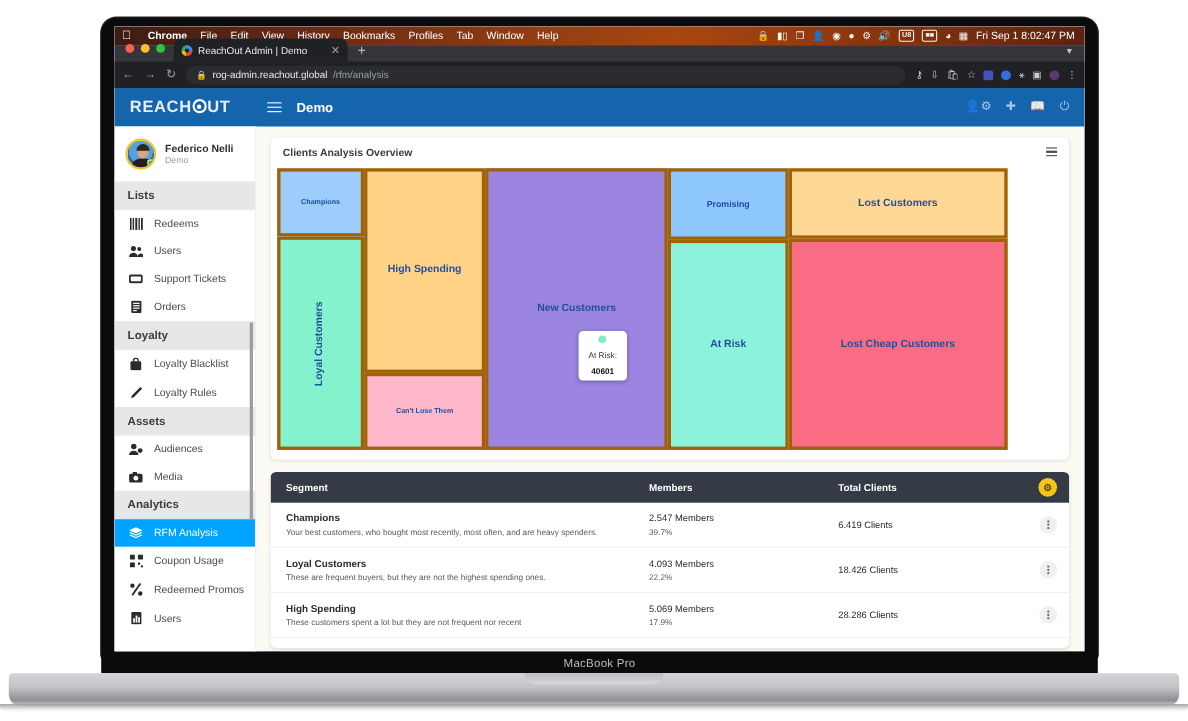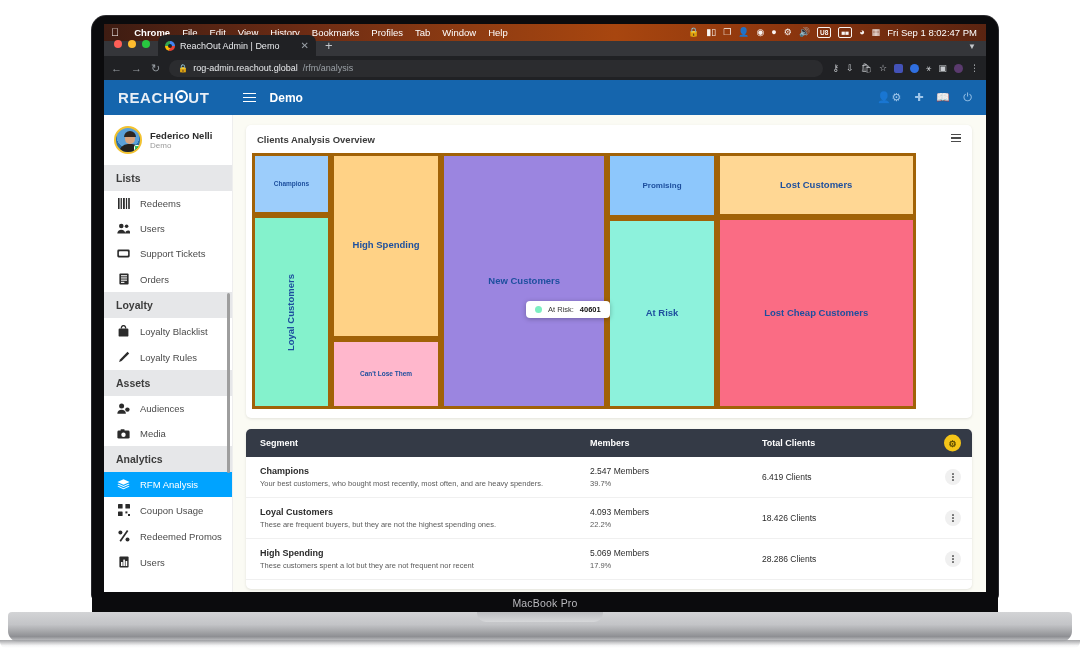--- a/index.html
+++ b/index.html
@@ -165,21 +165,21 @@
   #chart-menu i { display:block; width: 10px; height: 1.3px; background: #4b4b4b; }
 
   #treemap { position: relative; width: 100%; height: 256px; }
   .tile { position: absolute; border: 3px solid #a16207; display: flex; align-items: center; justify-content: center; }
   .tile span { color: #1d4f9e; font-weight: bold; text-align: center; line-height: 1.15; padding: 0 4px; }
   .tile.vert span { writing-mode: vertical-rl; transform: rotate(180deg); }
 
   #tooltip {
     position: absolute; left: 274px; top: 148px; z-index: 20;
     background: #fff; border-radius: 4px; box-shadow: 0 1px 5px rgba(0,0,0,.28);
-    display: flex; align-items: center; gap: 6px; padding: 4px 9px; white-space: nowrap;
+    display: flex; align-items: center; gap: 6px; padding: 4px 9px; white-space: nowrap; flex-direction: column;
   }
   #tt-dot { width: 7px; height: 7px; border-radius: 50%; background: #7defc1; flex: none; }
   #tt-label { font-size: 7.5px; color: #373737; }
   #tt-value { font-size: 7.5px; color: #111; font-weight: bold; }
 
   
   #table-card { margin-top: 11px; height: 160px; overflow: hidden; }
   #thead {
     background: #343a46; color: #fff; display: flex; align-items: center;
     height: 27px; padding: 14px 14px; font-size: 9px; font-weight: bold; position: relative;

